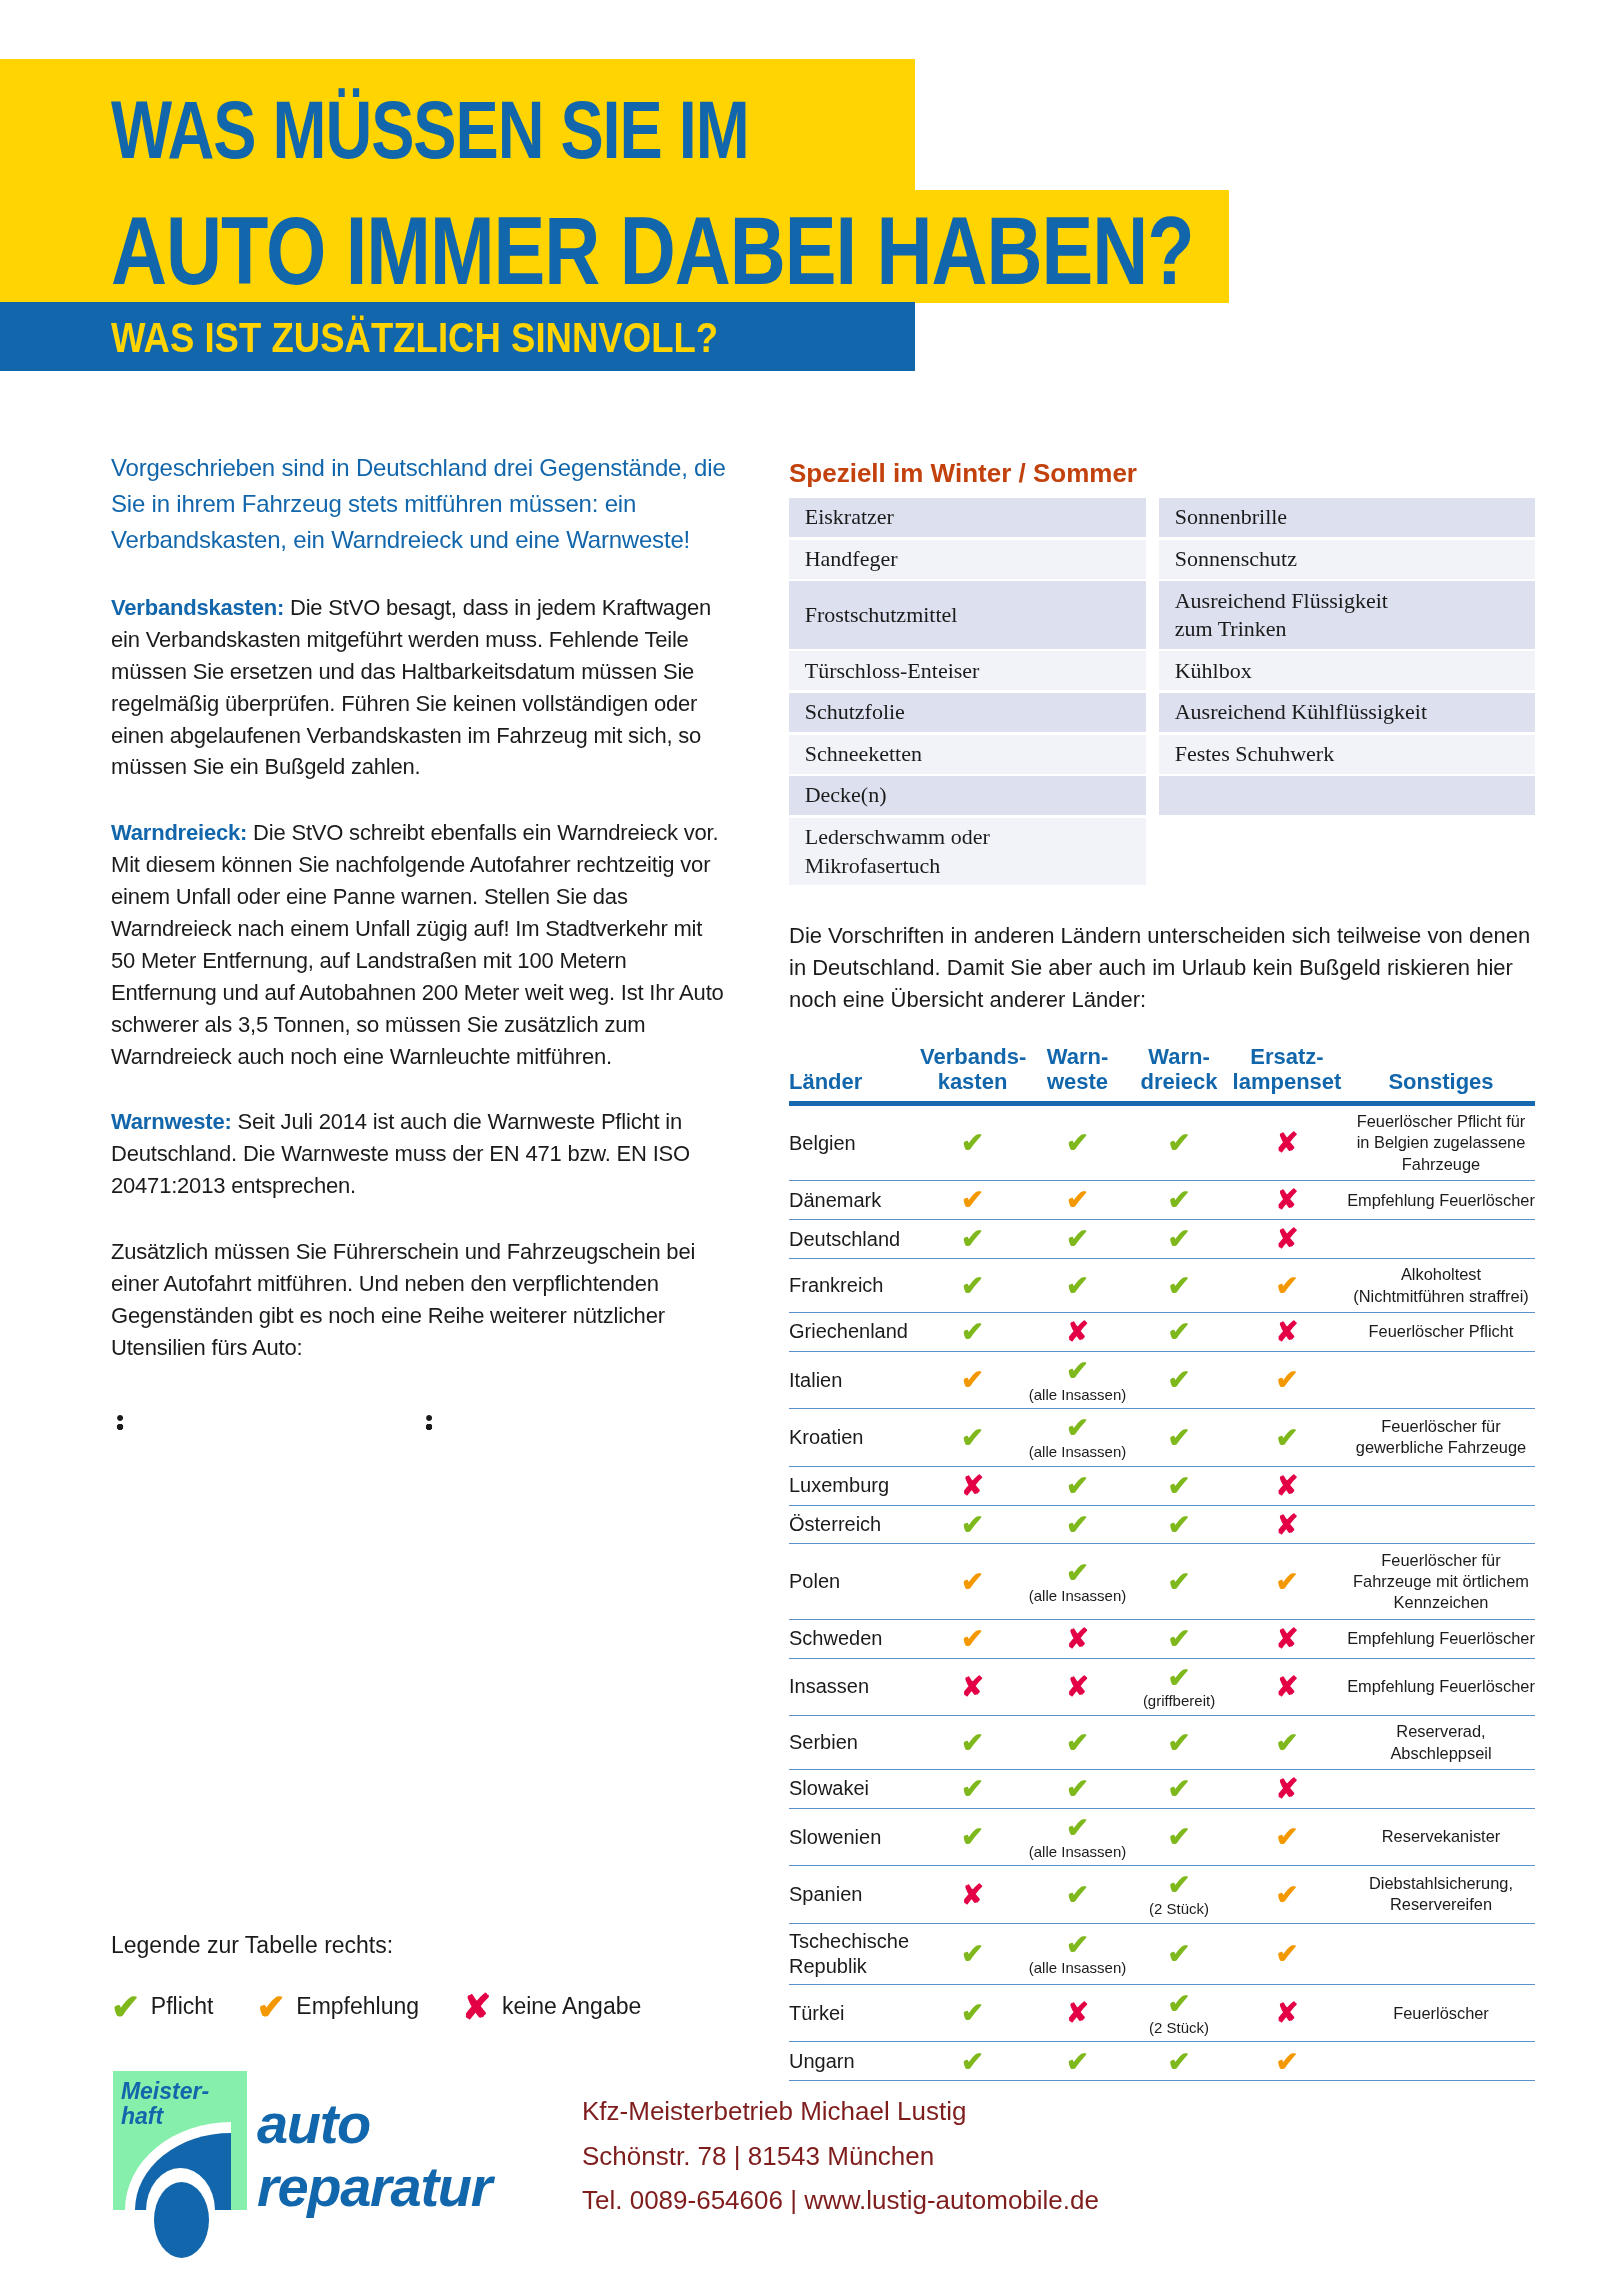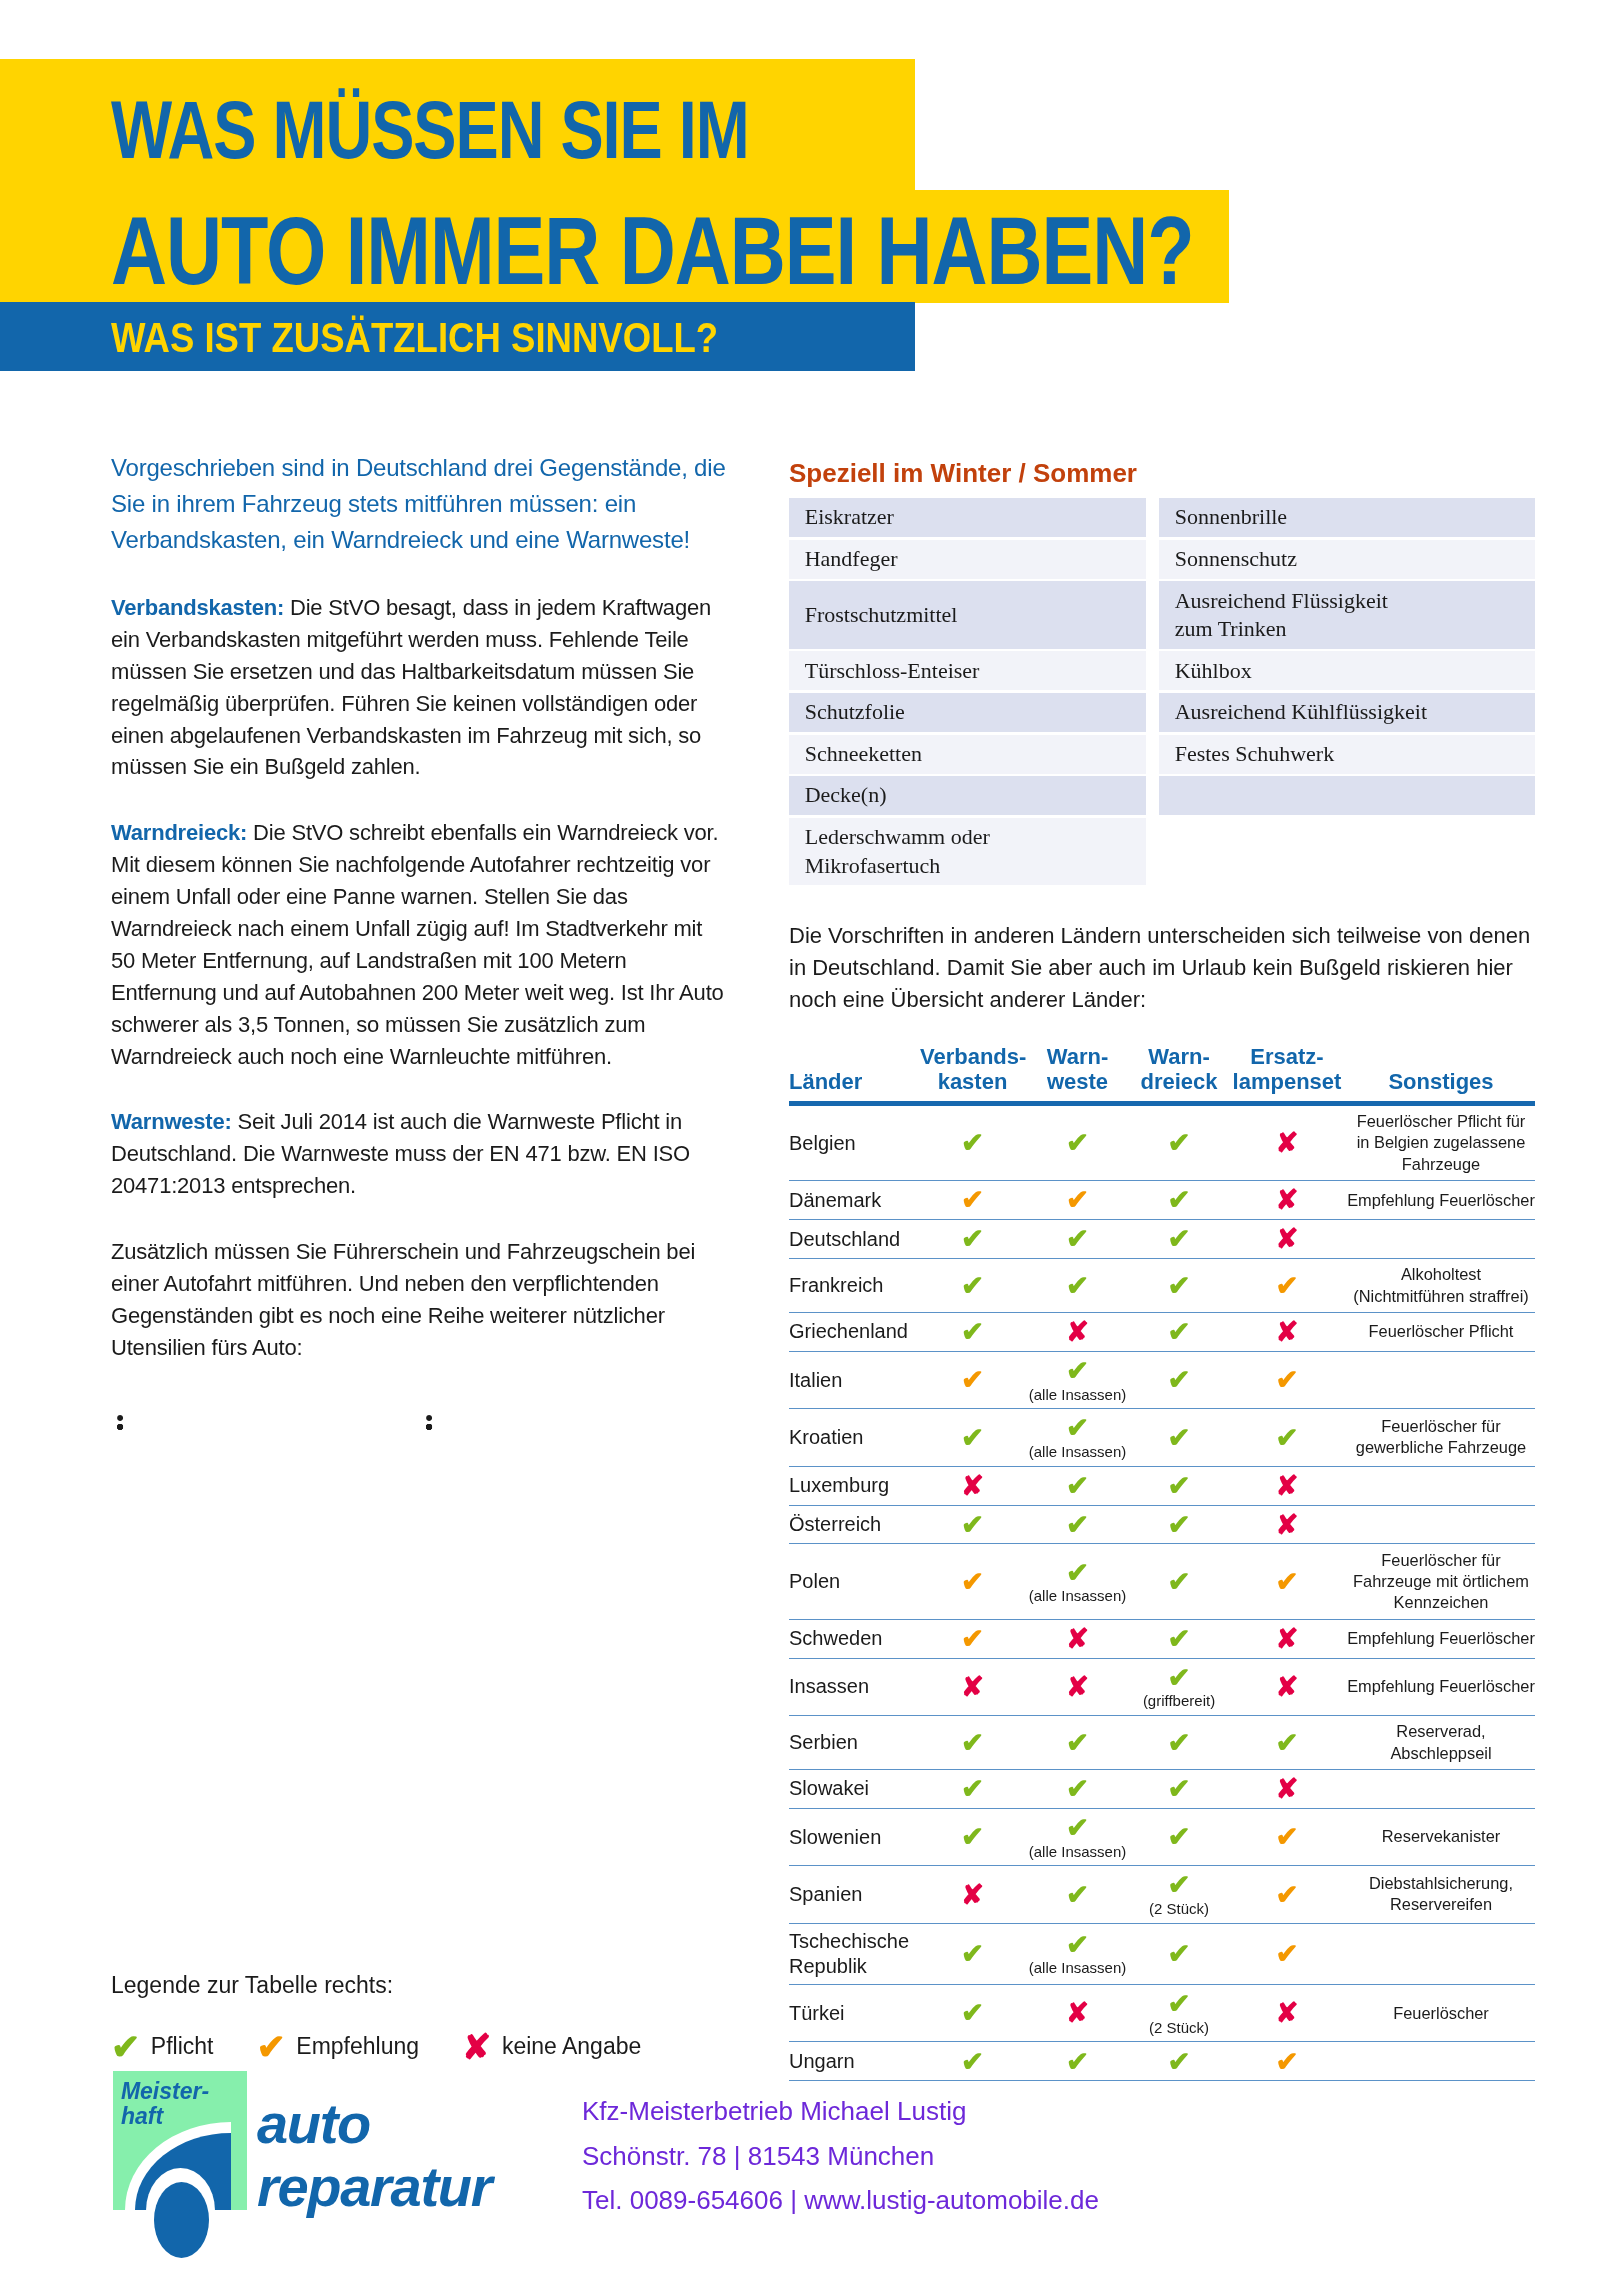--- a/index.html
+++ b/index.html
@@ -22,21 +22,21 @@
   .intro{color:#1266ab;font-size:24px;line-height:1.5;}
   .para{margin-top:34px;}
   .plabel{color:#1266ab;font-weight:bold;}
   .extra{margin-top:34px;}
   .lists{margin-top:38px;display:flex;}
   .lists ul{list-style:none;margin:0;padding:0;width:50%;}
   .lists li{position:relative;padding-left:34px;margin-bottom:9.2px;white-space:pre-line;}
   .lists li::before{content:"\2022";position:absolute;left:5.2px;}
 
   
-  .legend{position:absolute;left:111px;top:1972px;}
+  .legend{position:absolute;left:111px;top:1932px;}
   .legend-title{font-size:23px;}
   .legend-row{display:flex;gap:43px;margin-top:27.5px;align-items:center;}
   .litem{display:flex;align-items:center;gap:10.5px;font-size:23px;}
   .legend .mark{font-size:35px;}
 
   
   .rightcol{position:absolute;left:789px;top:458px;width:746px;}
   .rtitle{color:#c2410c;font-weight:bold;font-size:26px;}
   .sheaders{display:grid;grid-template-columns:357px 376px;gap:13px;margin-top:19.6px;
             color:#1266ab;font-weight:bold;font-size:23.6px;}
@@ -75,21 +75,21 @@
   .fwhite{position:absolute;left:11.8px;top:51px;width:106px;height:88px;background:#ffffff;
           border-top-left-radius:100% 100%;}
   .fblue{position:absolute;left:22px;top:62px;width:96px;height:77px;background:#1266ab;
          border-top-left-radius:100% 100%;}
   .wwhite{position:absolute;left:33px;top:97px;width:69px;height:85px;background:#ffffff;border-radius:50%;}
   .wblue{position:absolute;left:41px;top:111px;width:55px;height:76px;background:#1266ab;border-radius:50%;}
   .brand1{position:absolute;left:257px;top:2091px;font-size:56px;font-weight:bold;font-style:italic;
           color:#1266ab;letter-spacing:-1.3px;}
   .brand2{position:absolute;left:257px;top:2154px;font-size:56px;font-weight:bold;font-style:italic;
           color:#1266ab;letter-spacing:-1.3px;}
-  .contact{position:absolute;left:582px;top:2089px;font-size:26px;line-height:1.72;color:#6d28d9;}
+  .contact{position:absolute;left:582px;top:2089px;font-size:26px;line-height:1.72;color:#7f1d1d;}
 </style>
 </head>
 <body>
 
 <div class="page">
 
   <div class="yb1"></div>
   <div class="yb2"></div>
   <div class="bluebar"></div>
   <div class="t1">WAS MÜSSEN SIE IM</div>

